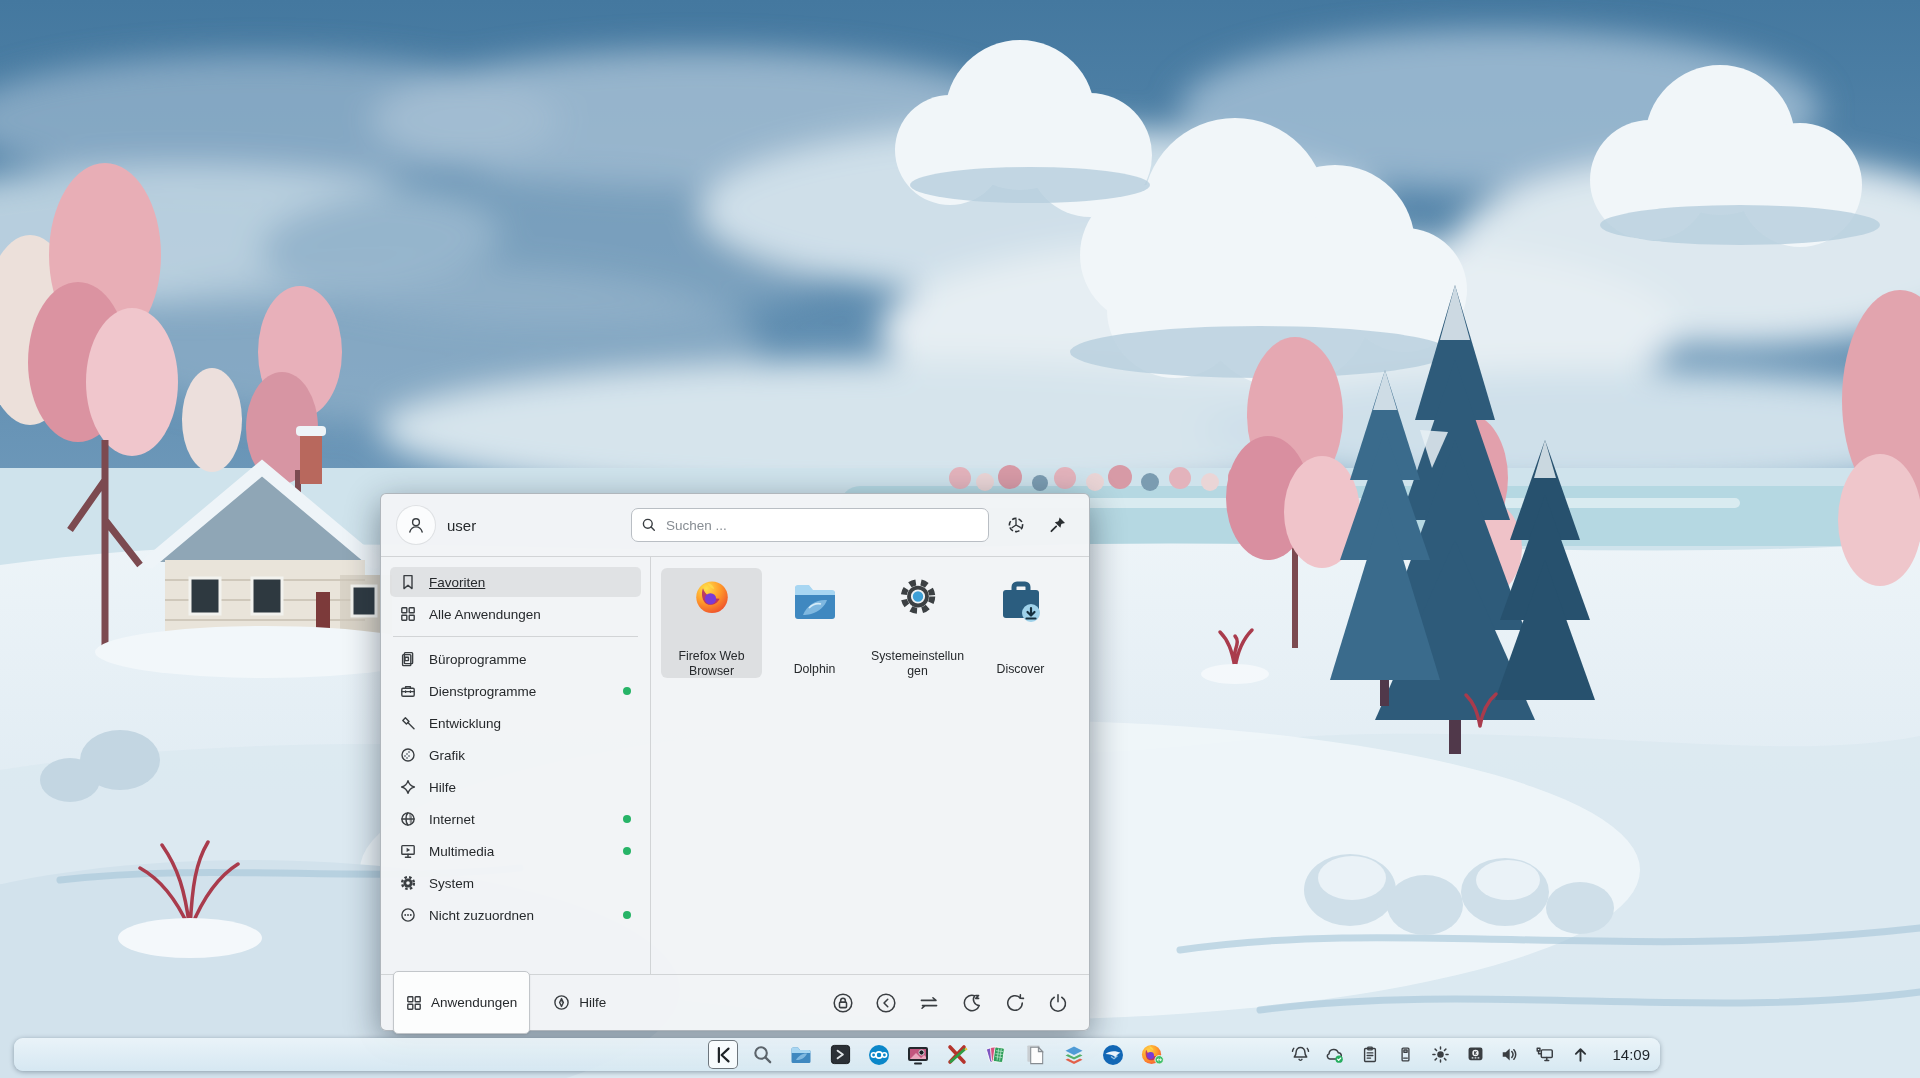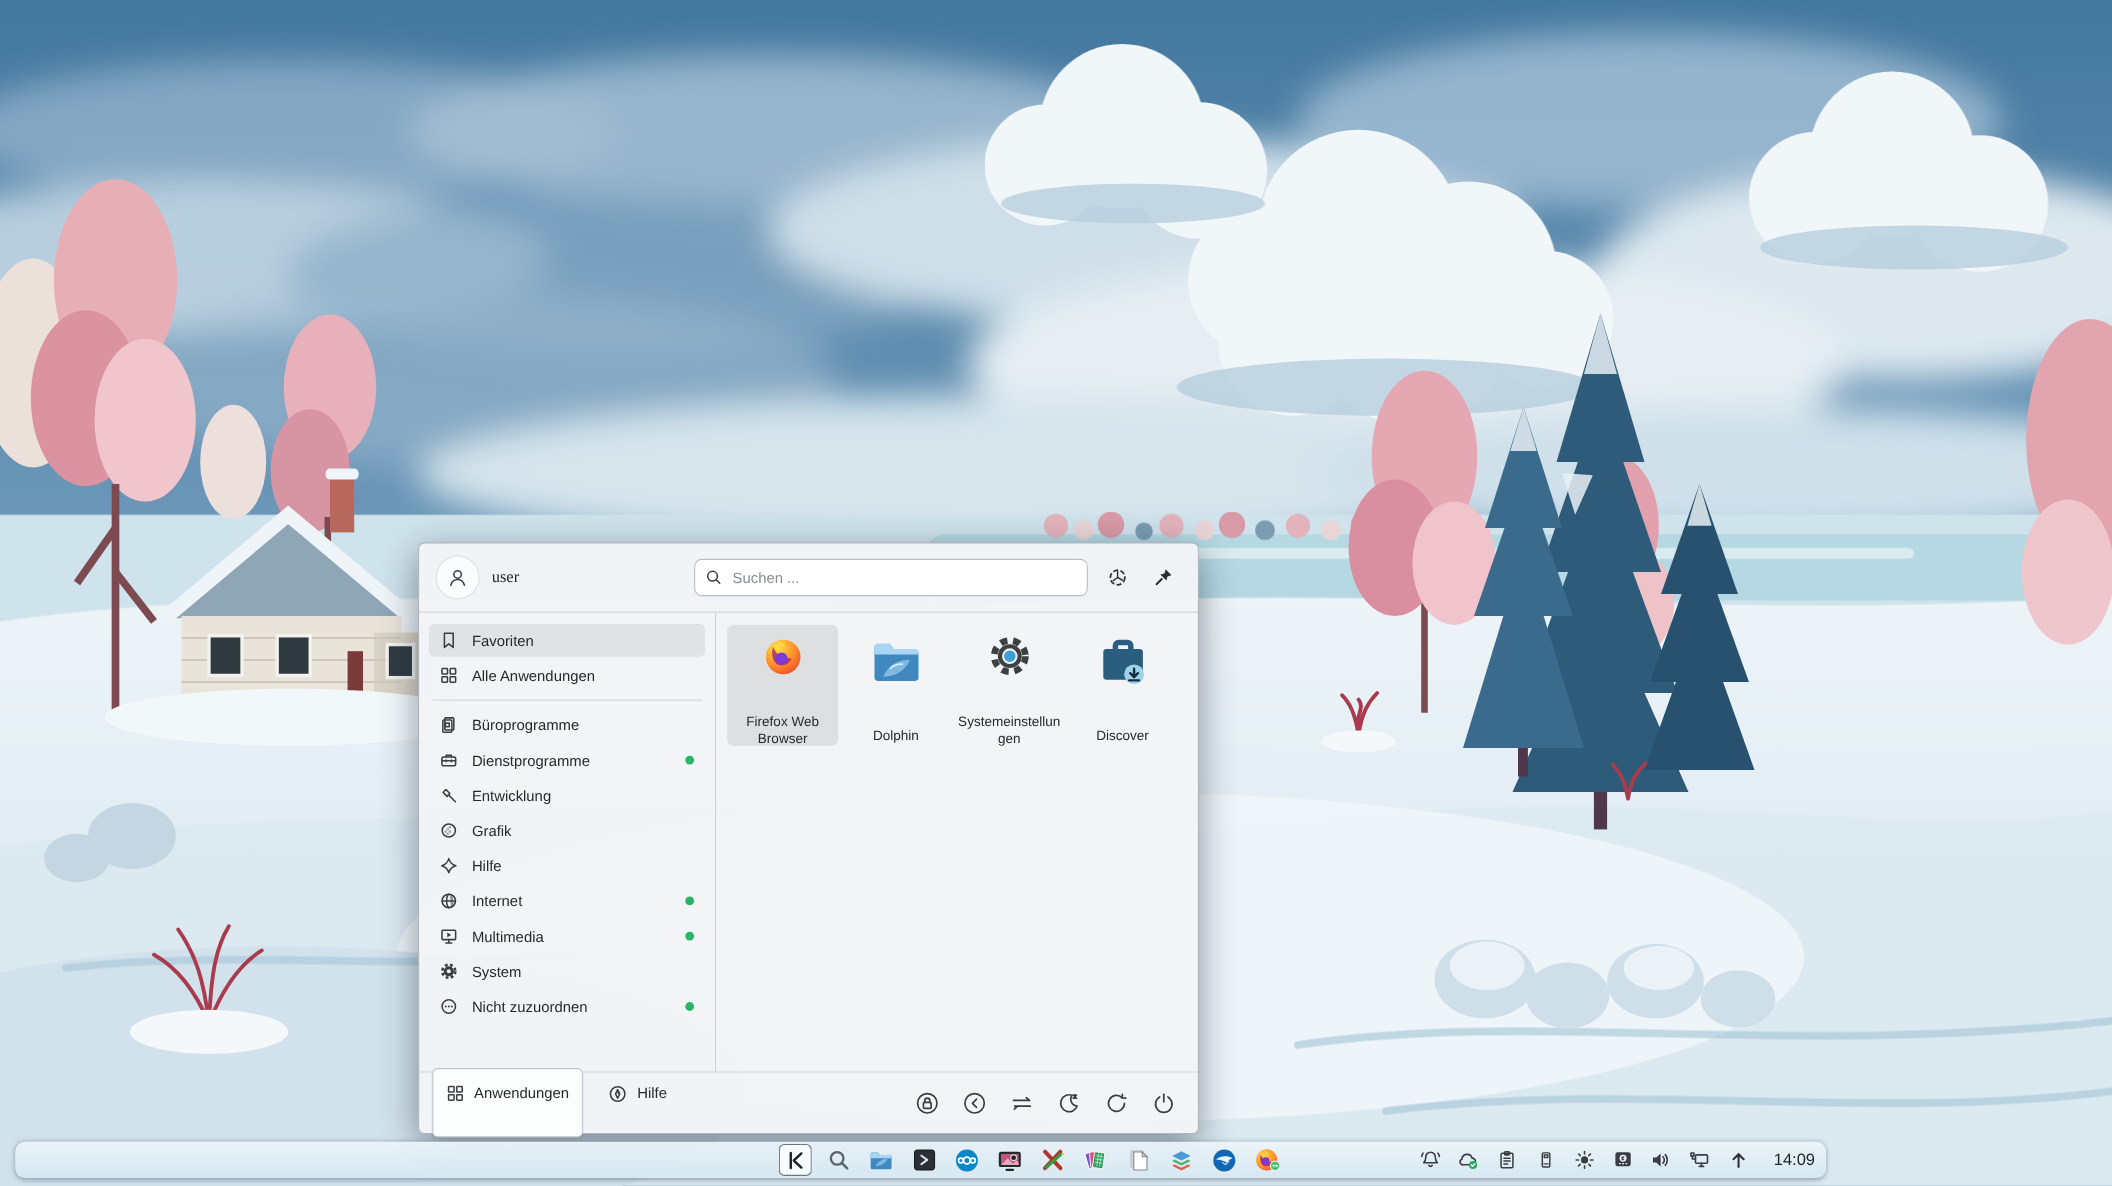--- a/index.html
+++ b/index.html
@@ -9,50 +9,50 @@
 
   
   .kickoff{position:absolute;left:380px;top:493px;width:708px;height:536px;
     background:rgba(242,244,246,.97);border:1px solid rgba(110,120,130,.5);
     border-radius:6px;box-shadow:0 10px 34px rgba(10,25,40,.45);
     display:flex;flex-direction:column;color:#26292c;}
   .k-header{height:62px;display:flex;align-items:center;padding:0 16px;gap:12px;
     border-bottom:1px solid rgba(0,0,0,.13);}
   .avatar{width:38px;height:38px;border-radius:50%;background:#fbfcfd;
     box-shadow:0 0 0 1px rgba(0,0,0,.08);display:flex;align-items:center;justify-content:center;cursor:pointer;}
-  .uname{font-size:15px;font-family:Liberation Serif, serif;}
+  .uname{font-size:15px;}
   .k-header .spacer{flex:1;}
   .searchbox{width:338px;height:32px;background:#fff;border:1px solid #b9bec4;border-radius:7px;
     display:flex;align-items:center;padding:0 9px;gap:7px;}
   .searchbox input{border:none;outline:none;flex:1;font-size:13.5px;background:transparent;
     font-family:inherit;color:#701a75;}
   .searchbox input::placeholder{color:#878d93;}
   .hbtn{width:30px;height:30px;border:none;background:transparent;display:flex;
     align-items:center;justify-content:center;cursor:pointer;padding:0;}
 
   .k-body{flex:1;display:flex;min-height:0;}
   .k-side{width:270px;border-right:1px solid rgba(0,0,0,.13);padding:8px 9px;box-sizing:border-box;}
   .side-item{height:30px;margin:2px 0;display:flex;align-items:center;gap:13px;
     padding:0 10px;border-radius:5px;font-size:13.5px;cursor:pointer;}
-  .side-item.selected{background:rgba(0,0,0,.075);}
+  .side-item.selected{background:rgba(0,0,0,.075);text-decoration:underline;}
   .side-item .lbl{white-space:nowrap;}
   .side-item .dot{margin-left:auto;width:8px;height:8px;border-radius:50%;background:#27b467;}
   .side-sep{height:1px;background:rgba(0,0,0,.13);margin:7px 3px;}
 
   .k-grid{flex:1;padding:11px 10px;display:grid;grid-template-columns:repeat(4,101px);
     grid-auto-rows:110px;gap:2px;align-content:start;}
   .app-cell{display:flex;flex-direction:column;align-items:center;padding-top:9px;
     border-radius:6px;cursor:pointer;box-sizing:border-box;gap:27px;}
   .app-cell.selected{background:rgba(0,0,0,.085);}
   .app-cell .alabel{margin-top:6px;font-size:12.3px;line-height:1.18;text-align:center;
     width:94px;overflow-wrap:anywhere;}
 
   .k-footer{height:55px;border-top:1px solid rgba(0,0,0,.13);display:flex;align-items:center;
     padding:0 12px;gap:10px;}
-  .ftab{display:flex;align-items:flex-start;gap:9px;height:33px;padding:14px 12px;border-radius:5px;
+  .ftab{display:flex;align-items:center;gap:9px;height:33px;padding:14px 12px;border-radius:5px;
     font-size:13.5px;cursor:pointer;border:1px solid transparent;}
   .ftab.active{background:#fcfdfd;border:1px solid #c2c6ca;box-shadow:0 1px 2px rgba(0,0,0,.1);}
   .factions{margin-left:auto;display:flex;gap:17px;align-items:center;padding-right:6px;}
   .fact{width:26px;height:26px;border:none;background:transparent;padding:0;cursor:pointer;
     display:flex;align-items:center;justify-content:center;}
 
   
   .taskbar{position:absolute;left:14px;top:1038px;width:1646px;height:33px;border-radius:9px;
     background:linear-gradient(rgba(235,244,249,.93),rgba(214,232,242,.93));
     box-shadow:0 1px 5px rgba(10,30,50,.35);}

